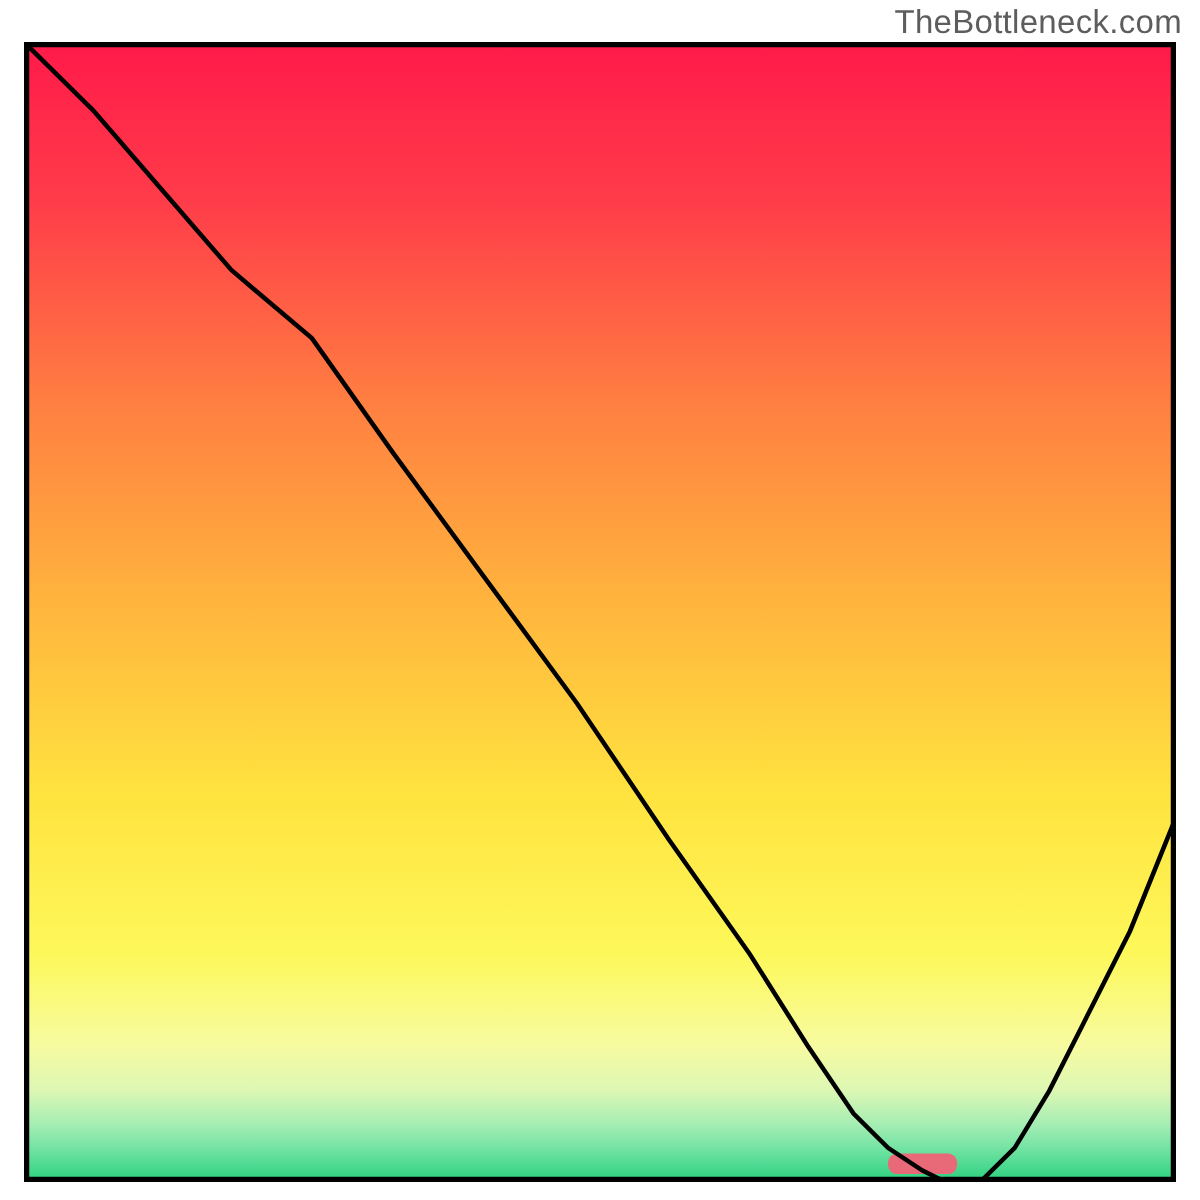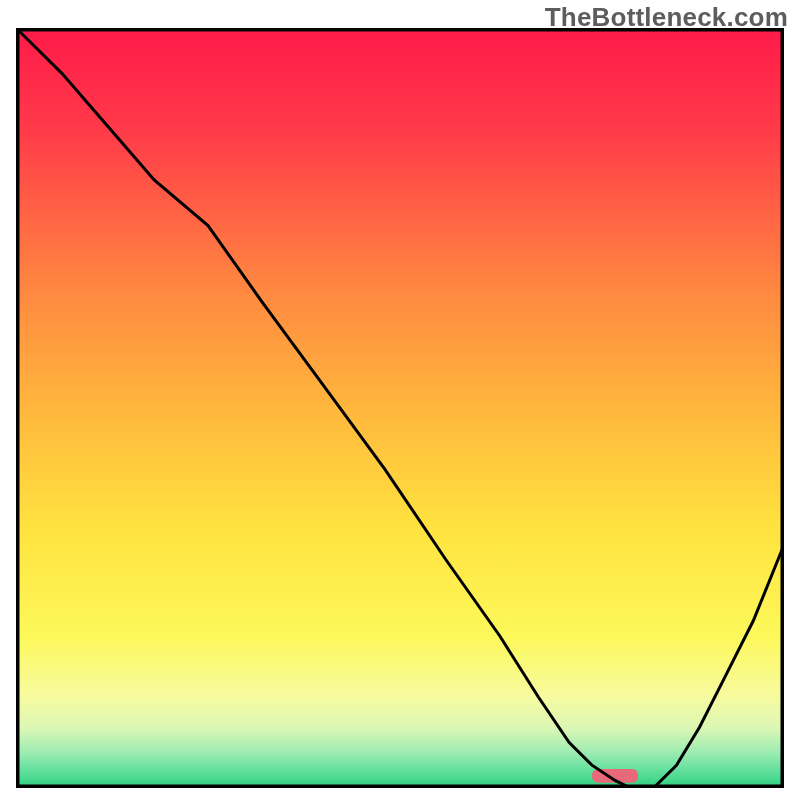--- a/index.html
+++ b/index.html
@@ -13,22 +13,22 @@
   .container {
     position: relative;
     width: 800px;
     height: 800px;
   }
   .watermark {
     position: absolute;
     top: 2px;
     right: 12px;
     color: #5d5d5d;
-    font-size: 26px;
-    font-weight: 700;
+    font-size: 22px;
+    font-weight: 400;
     letter-spacing: 0.2px;
   }
   .plot {
     position: absolute;
     left: 16px;
     top: 28px;
     width: 768px;
     height: 760px;
   }
   svg { display: block; }

